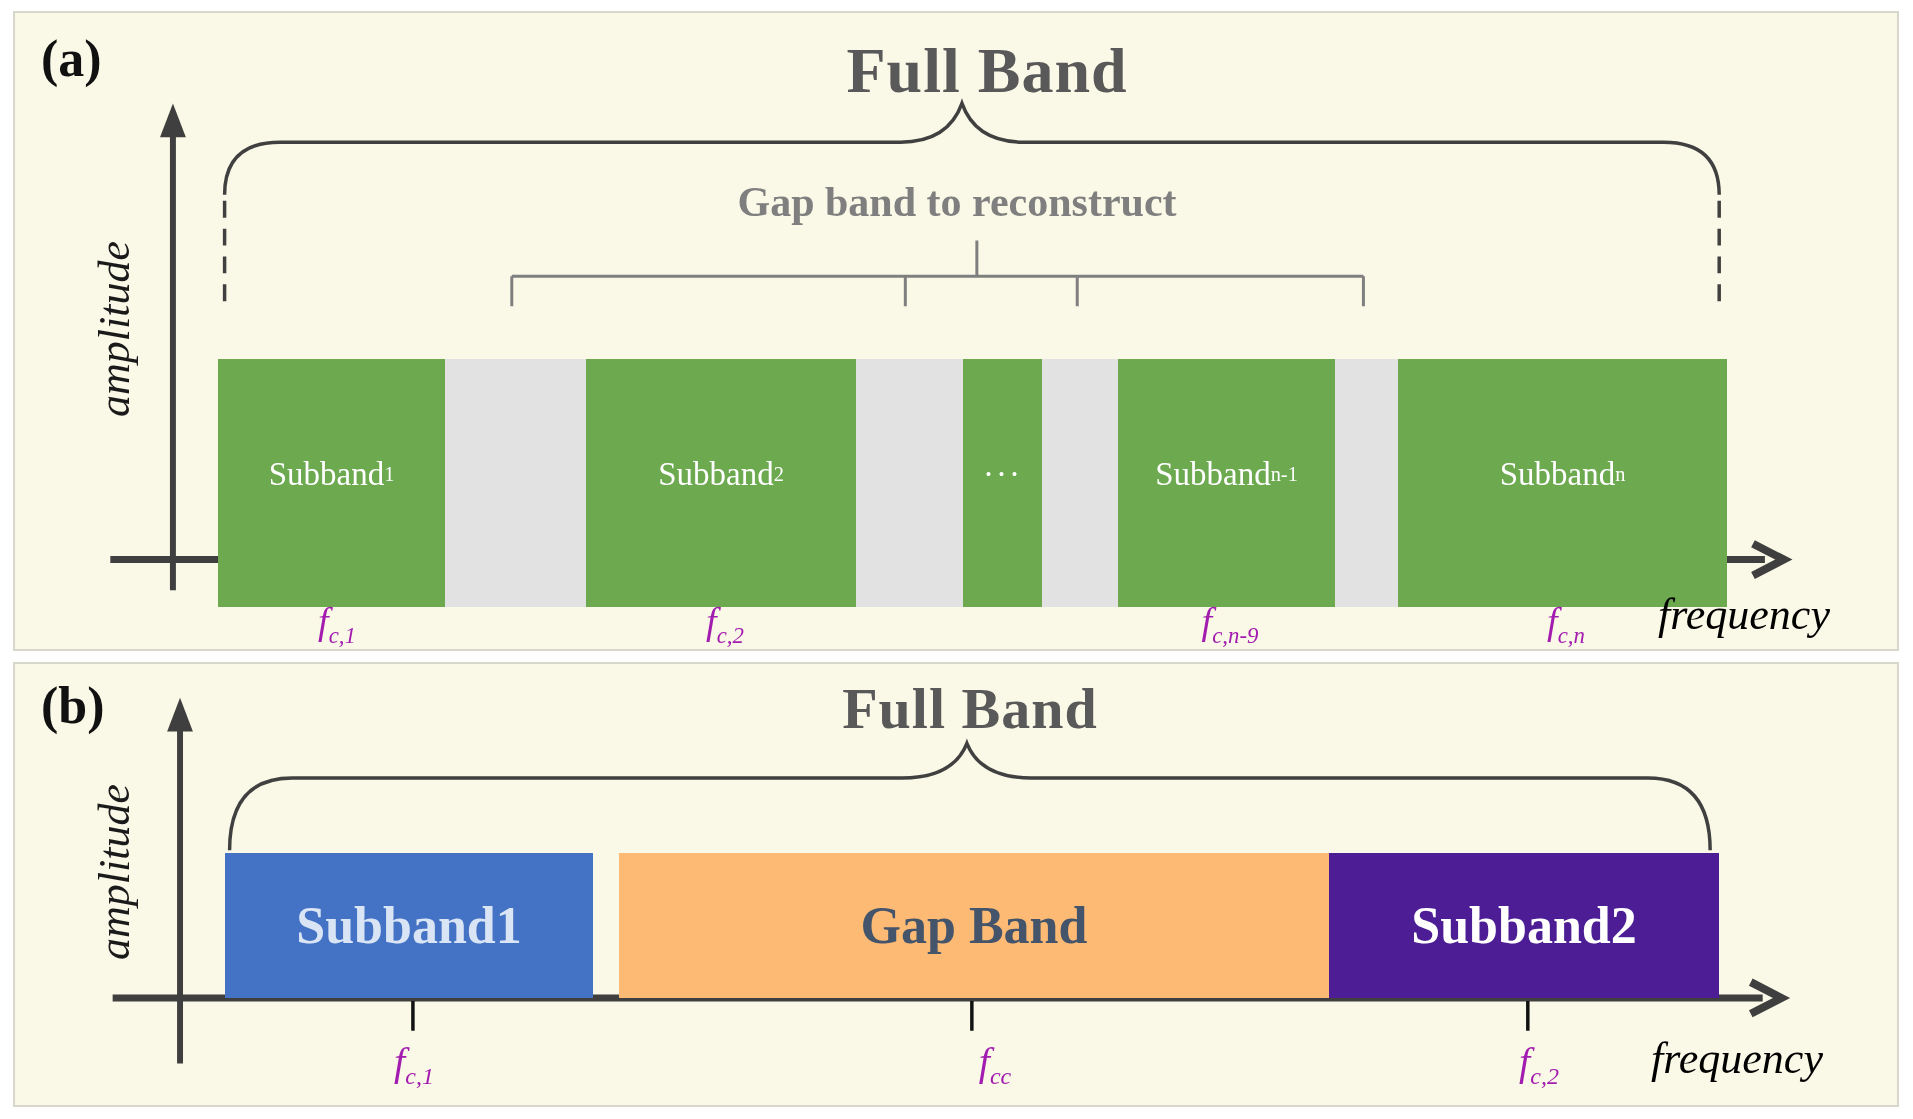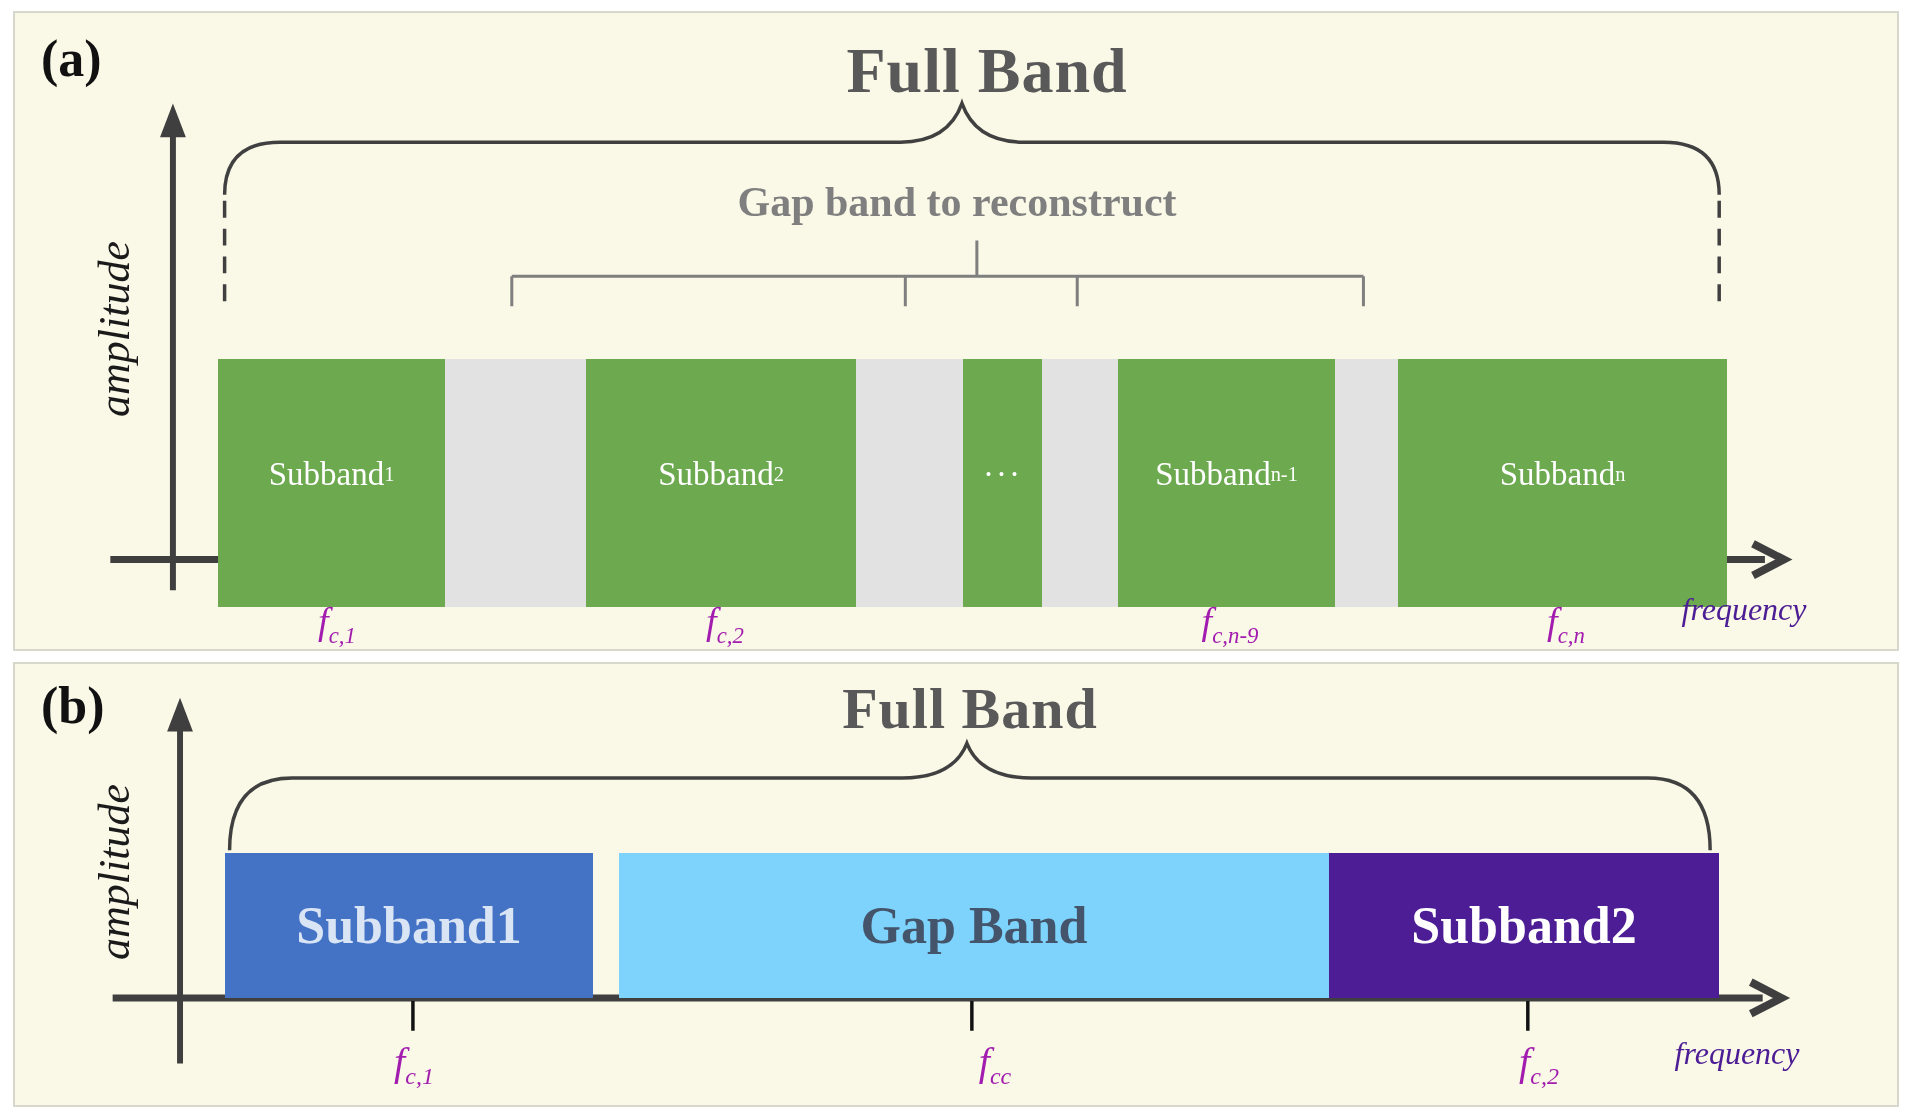--- a/index.html
+++ b/index.html
@@ -41,33 +41,33 @@
   .ba4{left:948px;width:79px;font-size:38px;letter-spacing:2px;}
   .ba5{left:1027px;width:76px;}
   .ba6{left:1103px;width:217px;}
   .ba7{left:1320px;width:63px;}
   .ba8{left:1383px;width:329px;}
 
   
   .bandb{position:absolute;top:189px;height:145px;display:flex;align-items:center;
          justify-content:center;font-weight:bold;font-size:52px;white-space:nowrap;}
   .bb0{left:210px;width:368px;background:#4472C4;color:#D9E5F5;}
-  .bb1{left:604px;width:710px;background:#7dd3fc;color:#44546A;}
+  .bb1{left:604px;width:710px;background:#fdba74;color:#44546A;}
   .bb2{left:1314px;width:390px;background:#4c1d95;color:#ffffff;}
 
   .ticklab{position:absolute;transform:translateX(-50%);font-style:italic;color:#a21caf;
            white-space:nowrap;line-height:1;}
   .panel-a .ticklab{top:589px;font-size:38px;}
   .panel-b .ticklab{top:378px;font-size:40px;}
   .ticklab sub{font-size:0.6em;line-height:0;font-style:italic;}
   .ta0{left:322px;} .ta1{left:710px;} .ta2{left:1215px;} .ta3{left:1551px;}
   .tb0{left:399px;} .tb1{left:980px;} .tb2{left:1524px;}
 
-  .xlabel{position:absolute;transform:translateX(-50%);font-style:italic;font-size:32px;
-          color:#4c1d95;white-space:nowrap;line-height:1;text-align:center;}
+  .xlabel{position:absolute;transform:translateX(-50%);font-style:italic;font-size:44px;
+          color:#000000;white-space:nowrap;line-height:1;text-align:center;}
   .panel-a .xlabel{left:1729px;top:580px;}
   .panel-b .xlabel{left:1722px;top:373px;}
 </style>
 </head>
 <body>
 
 <div class="page">
 
   <section class="panel panel-a">
 

